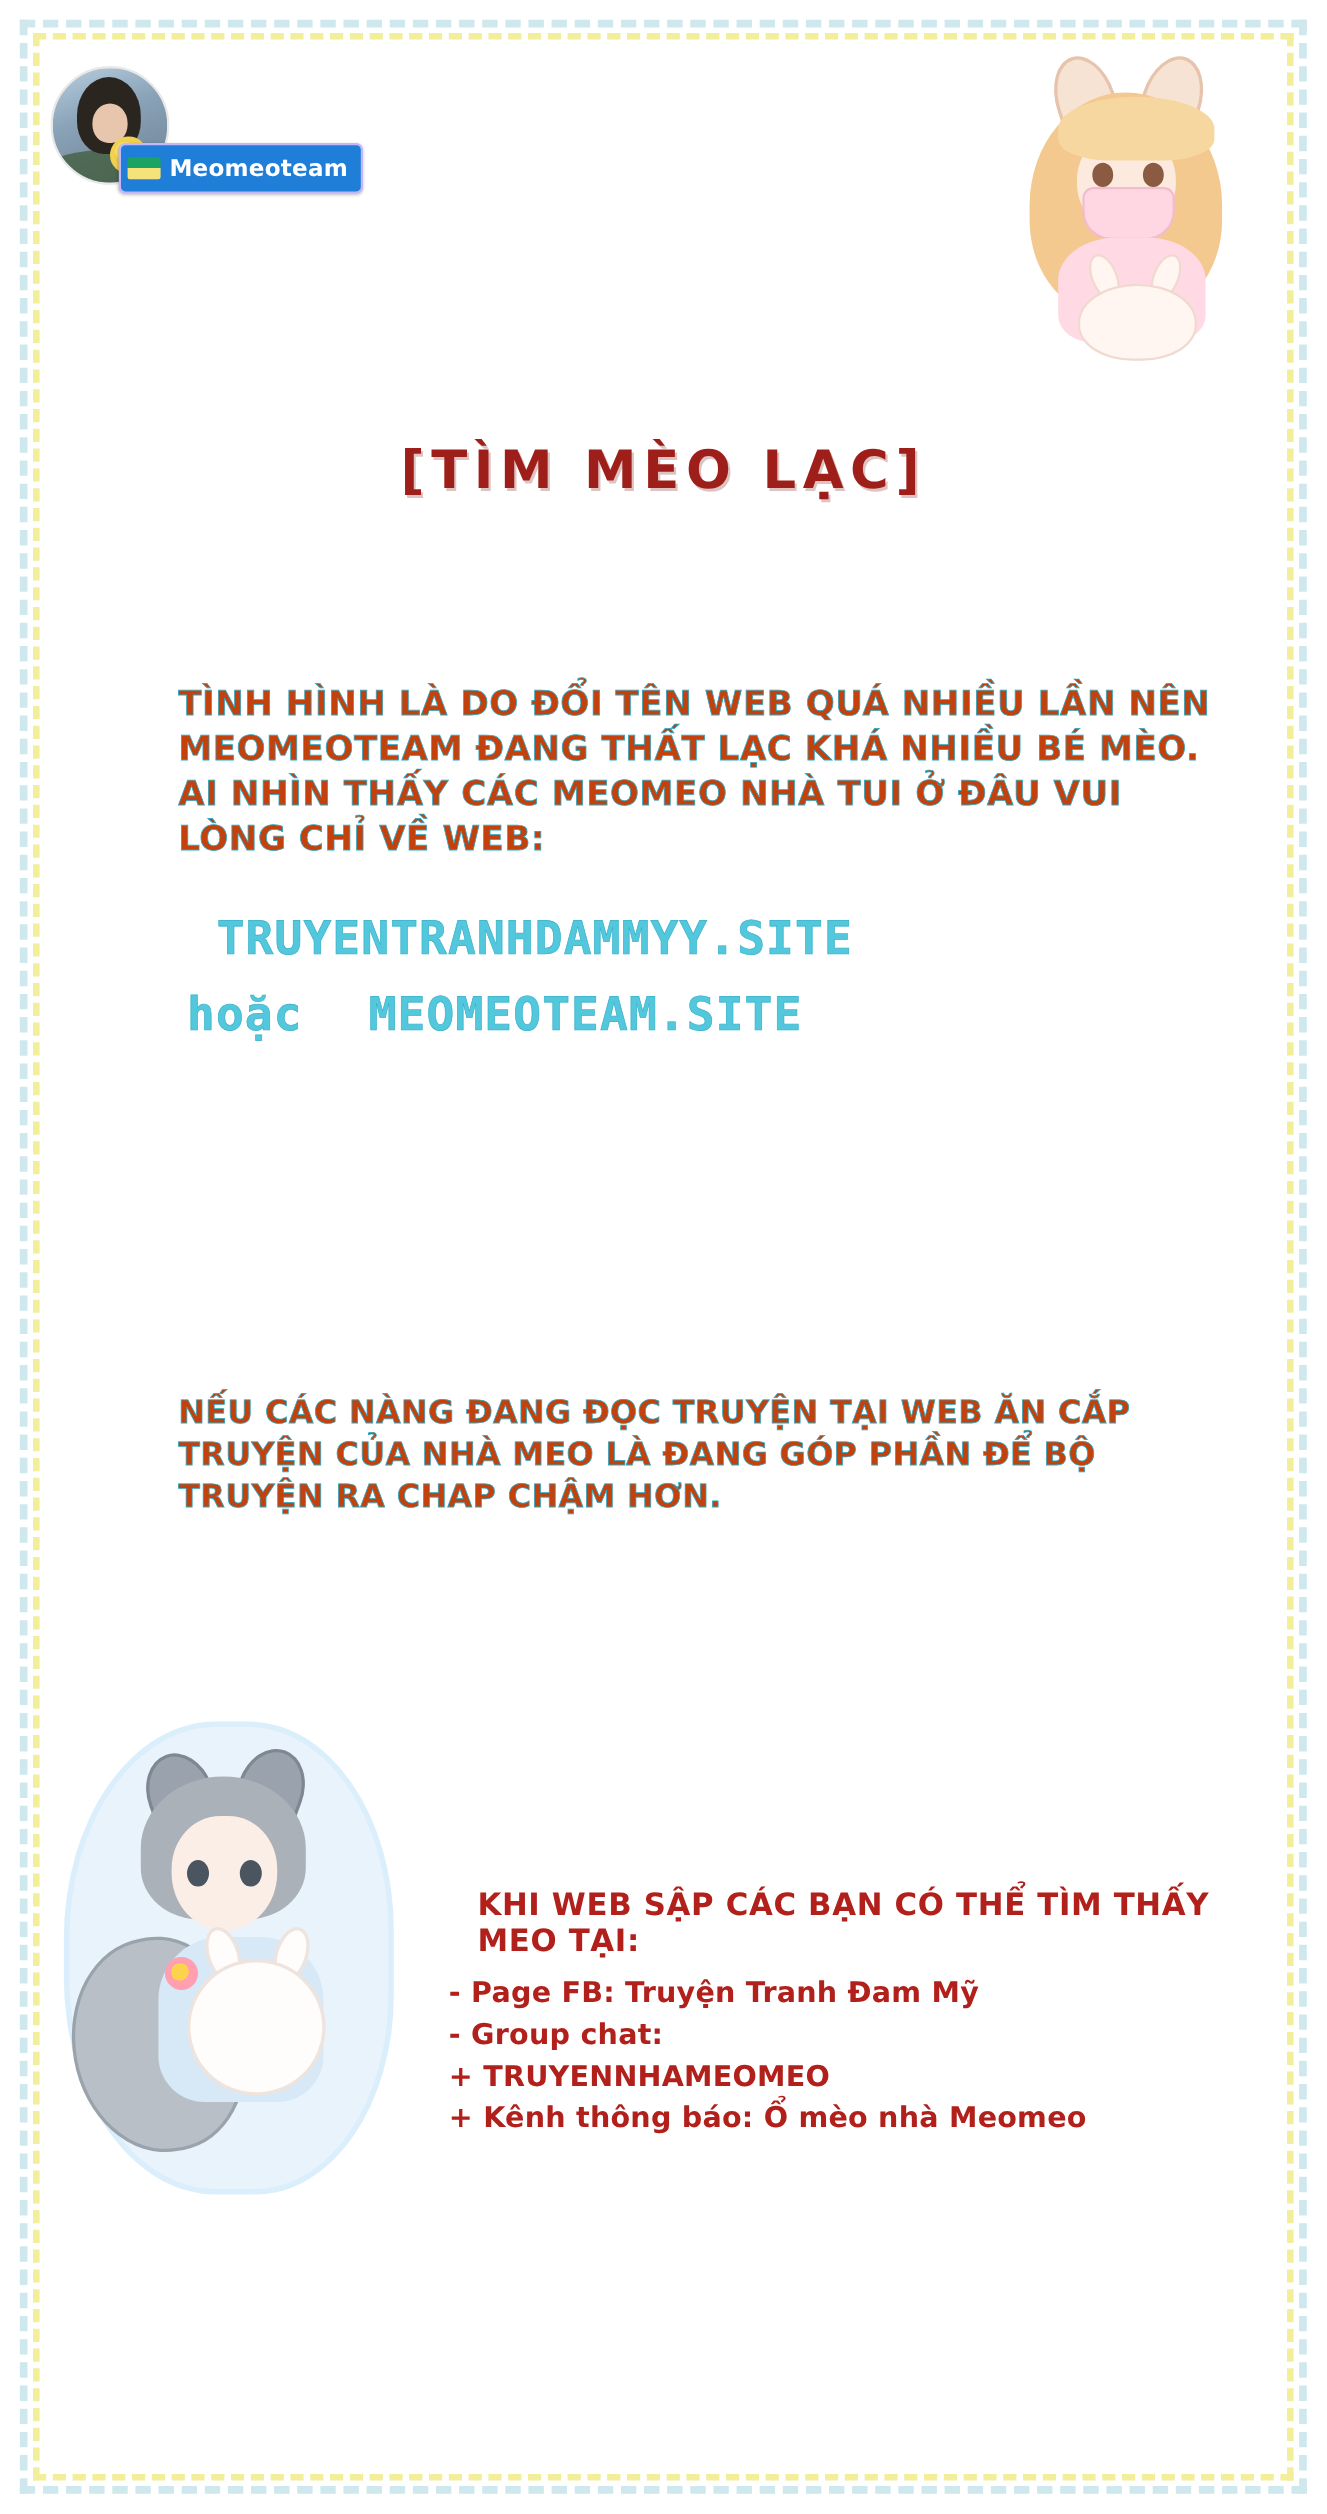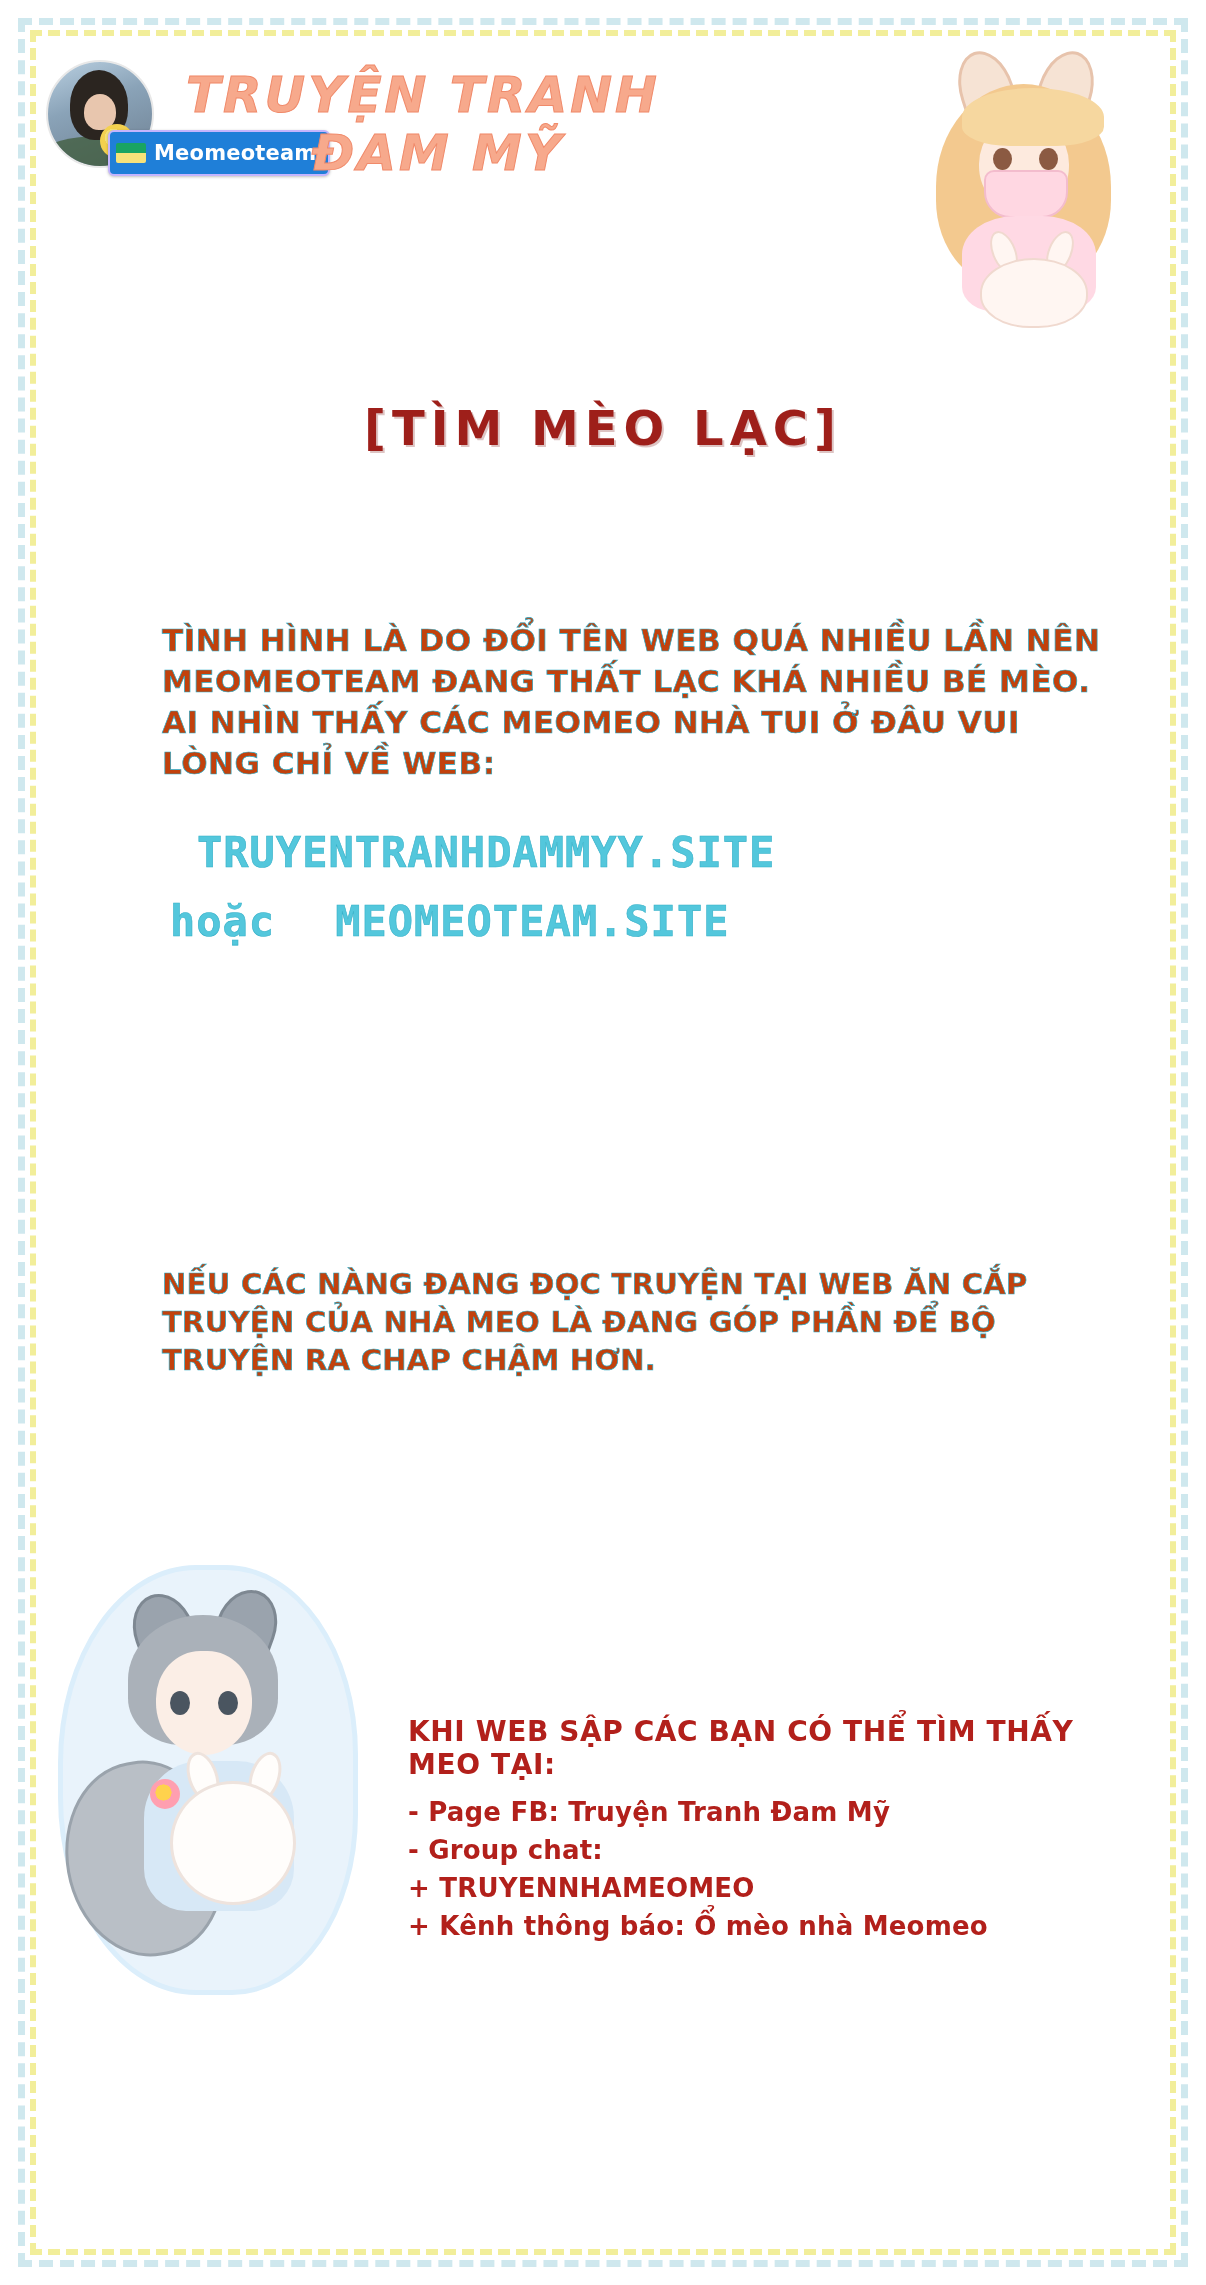--- a/index.html
+++ b/index.html
@@ -308,20 +308,21 @@
     width: 700px;
     color: #b2201b;
     font-family: "DejaVu Sans", sans-serif;
   }
   .contact-title {
     font-size: 28px;
     font-weight: bold;
     letter-spacing: .6px;
     text-transform: uppercase;
     margin-bottom: 12px;
+    margin-left: 26px;
   }
   .contact-item {
     font-size: 26px;
     font-weight: bold;
     line-height: 38px;
     letter-spacing: .2px;
   }
 
   
   .wolf {
@@ -428,24 +429,20 @@
       <div class="hair"></div>
       <div class="face"></div>
       <div class="flower"></div>
     </div>
 
     <div class="logo-name">
       <div class="flag"></div>
       <span>Meomeoteam</span>
     </div>
 
-    <div class="brand-title">
-      <span>TRUYỆN TRANH</span>
-      <span class="l2">ĐAM MỸ</span>
-    </div>
 
     <div class="girl-top">
       <div class="ear-l"></div>
       <div class="ear-r"></div>
       <div class="hair-back"></div>
       <div class="face"></div>
       <div class="bangs"></div>
       <div class="eye-l"></div>
       <div class="eye-r"></div>
       <div class="mask"></div>

